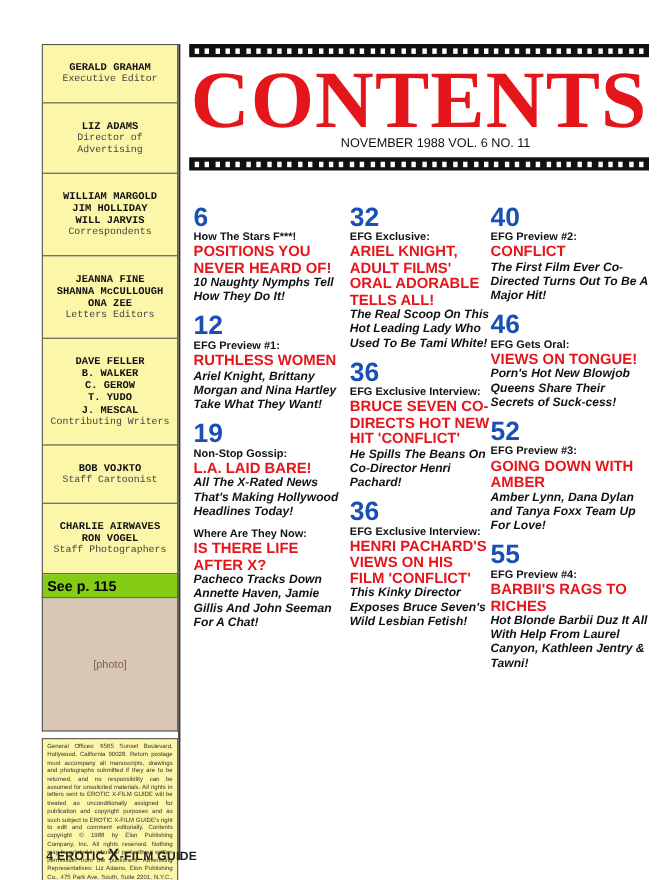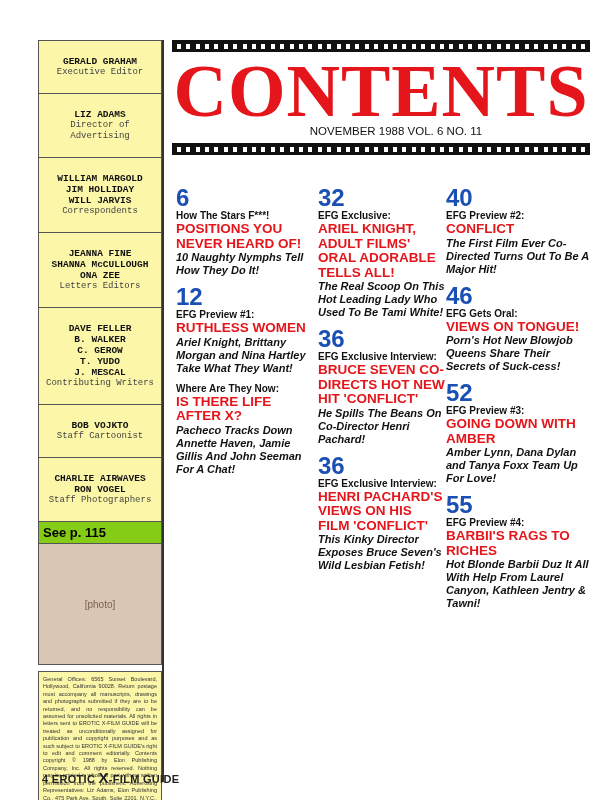--- a/index.html
+++ b/index.html
@@ -185,20 +185,26 @@
       <div class="hl">POSITIONS YOU NEVER HEARD OF!</div>
       <div class="dek">10 Naughty Nymphs Tell How They Do It!</div>
     </div>
     <div class="entry">
       <div class="pg">12</div>
       <div class="kicker">EFG Preview #1:</div>
       <div class="hl">RUTHLESS WOMEN</div>
       <div class="dek">Ariel Knight, Brittany Morgan and Nina Hartley Take What They Want!</div>
     </div>
     <div class="entry">
+      <div class="pg">19</div>
+      <div class="kicker">Non-Stop Gossip:</div>
+      <div class="hl">L.A. LAID BARE!</div>
+      <div class="dek">All The X-Rated News That's Making Hollywood Headlines Today!</div>
+    </div>
+    <div class="entry">
       <div class="kicker">Where Are They Now:</div>
       <div class="hl">IS THERE LIFE AFTER X?</div>
       <div class="dek">Pacheco Tracks Down Annette Haven, Jamie Gillis And John Seeman For A Chat!</div>
     </div>
   </div>
 <div class="col" style="left:318px;top:186px;width:128px;" id="col1">
     <div class="entry">
       <div class="pg">32</div>
       <div class="kicker">EFG Exclusive:</div>
       <div class="hl">ARIEL KNIGHT, ADULT FILMS' ORAL ADORABLE TELLS ALL!</div>

